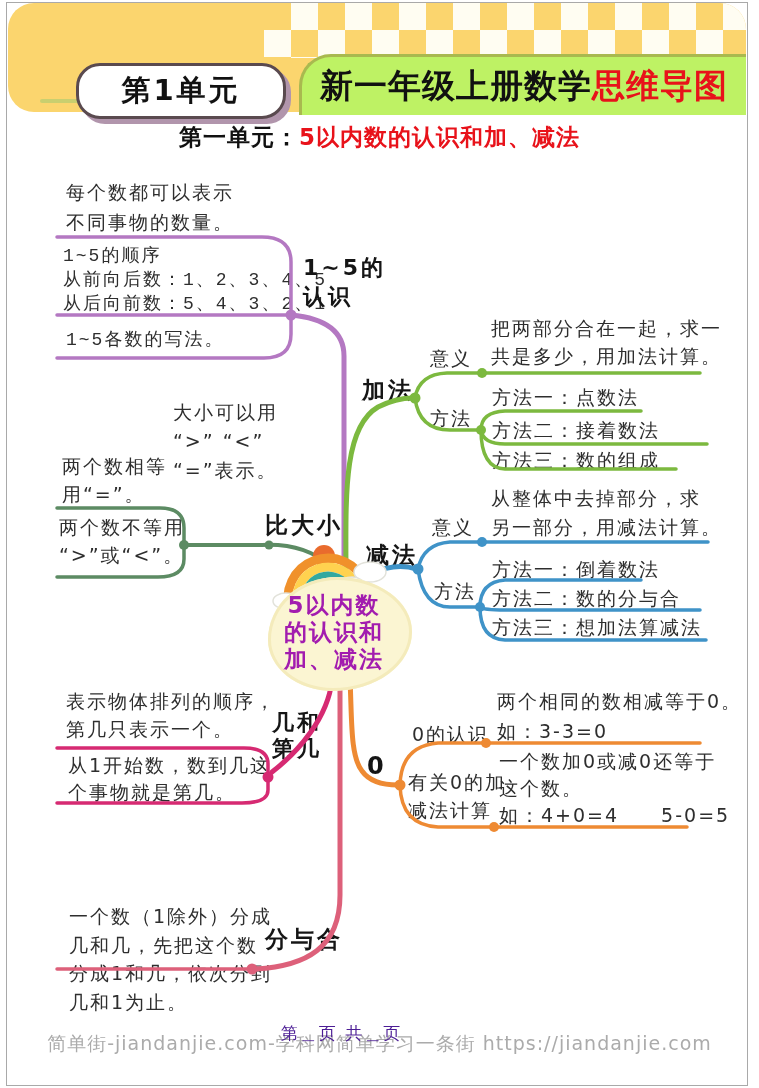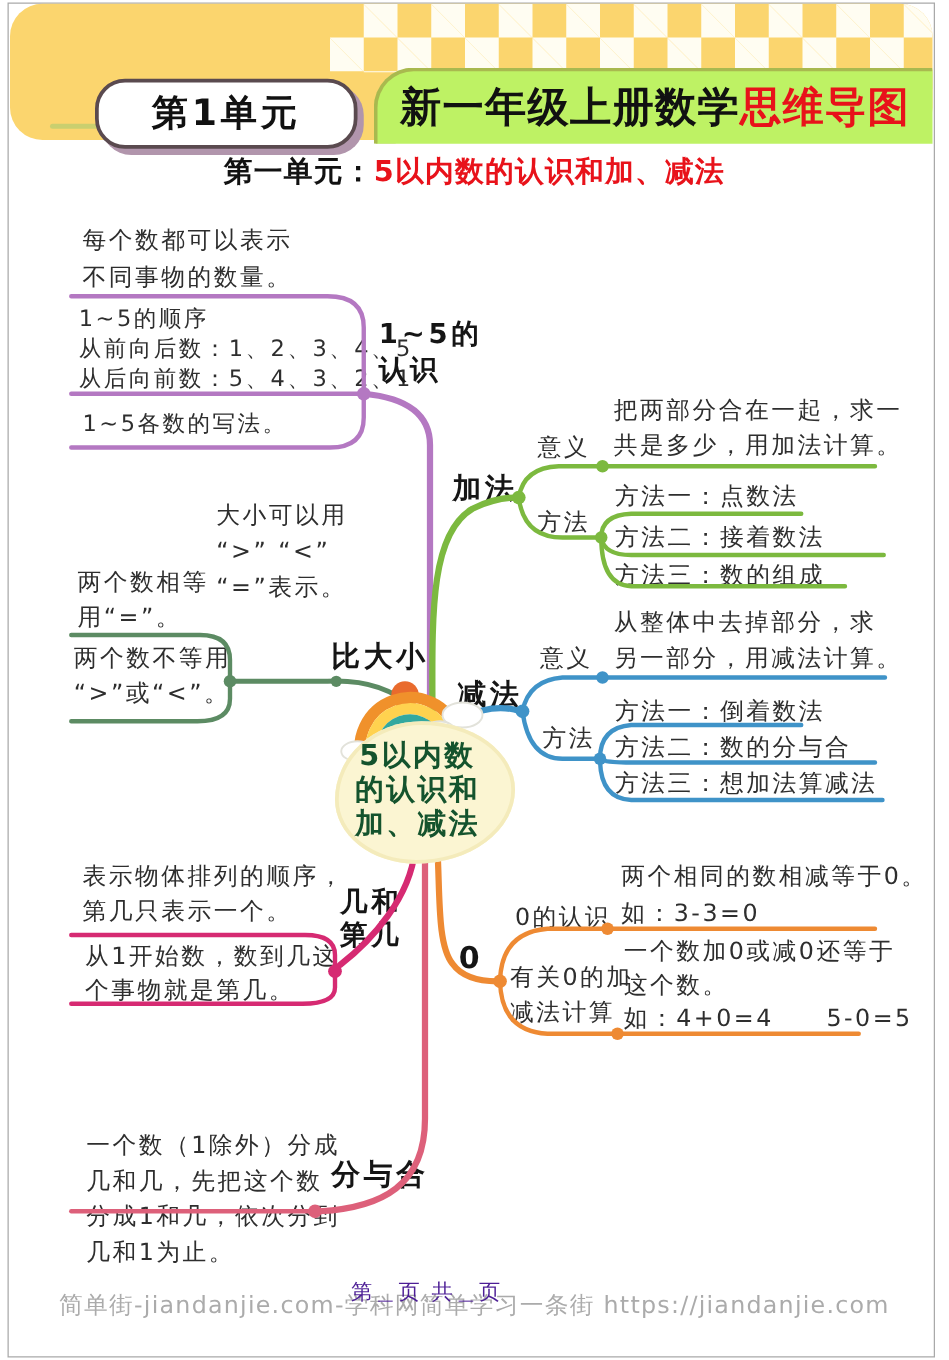--- a/index.html
+++ b/index.html
@@ -21,30 +21,30 @@
   .main-title{font-size:33px;font-weight:bold;color:#111;letter-spacing:1px;white-space:nowrap;}
   .red{color:#E8121A;}
   .badge{left:76px;top:63px;width:204px;height:50px;background:#fff;border:3px solid #5a4a4f;
     border-radius:24px;box-shadow:5px 5px 0 #B195AC;display:flex;align-items:center;justify-content:center;
     font-size:29px;font-weight:bold;color:#111;letter-spacing:3px;z-index:3;}
   .decor-line{left:40px;top:99px;width:56px;height:4px;background:#C9CF6F;border-radius:2px;}
   .subtitle{left:0;top:122px;width:759px;text-align:center;font-size:23px;font-weight:bold;
     color:#111;letter-spacing:1px;}
   
   .note{position:absolute;font-size:19px;line-height:28px;letter-spacing:2px;color:#2e2e2e;white-space:nowrap;}
-  .note.small{font-size:18px;line-height:24px;}
+  .note.small{font-size:18px;line-height:24px;font-family:Liberation Mono, monospace;}
   .lbl{position:absolute;font-weight:bold;color:#151515;white-space:nowrap;letter-spacing:3px;}
   svg.connectors{position:absolute;left:0;top:0;z-index:1;}
   .purple{stroke:#B478C2;} .green{stroke:#7CB93F;} .dkgreen{stroke:#5C8B63;}
   .blue{stroke:#3F93C8;} .magenta{stroke:#D62A72;} .orange{stroke:#EE8A33;} .rose{stroke:#DD607A;}
   svg .ln{fill:none;stroke-linecap:round;stroke-linejoin:round;}
   
   .center-cloud{left:268px;top:577px;width:144px;height:114px;background:#FBF5D2;z-index:2;
     border-radius:48% 52% 55% 45% / 55% 48% 52% 45%;box-shadow:0 0 0 3px #F4EBBB inset;}
-  .center-text{left:284px;top:592px;z-index:3;color:#14532d;font-size:23px;font-weight:bold;
+  .center-text{left:284px;top:592px;z-index:3;color:#a21caf;font-size:23px;font-weight:bold;
     line-height:27px;letter-spacing:2px;text-align:center;white-space:nowrap;}
   
   .page-label{left:0;top:1022px;width:683px;text-align:center;font-size:17px;color:#4c1d95;z-index:5;letter-spacing:2px;}
   .watermark{left:0;top:1031px;width:759px;text-align:center;font-size:19px;color:#ABABAB;z-index:4;letter-spacing:1px;}
 </style>
 </head>
 <body>
 
 <div class="abs page-border"></div>
 

